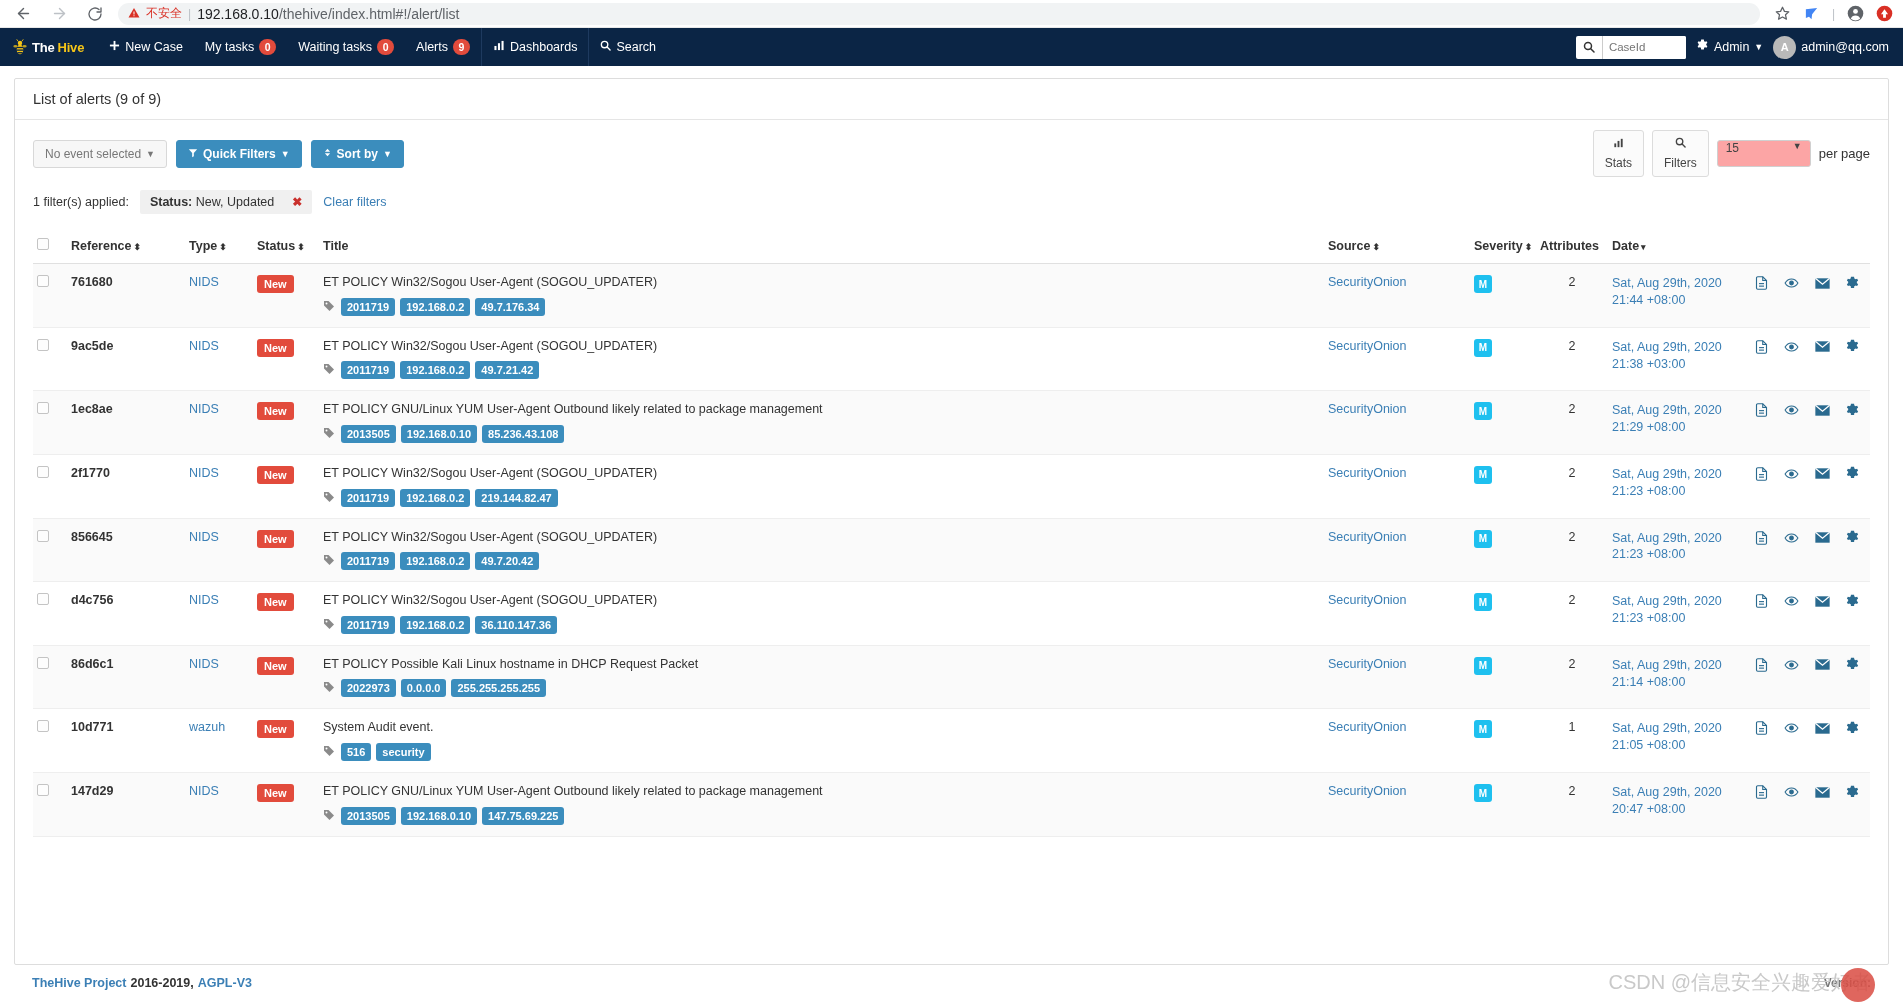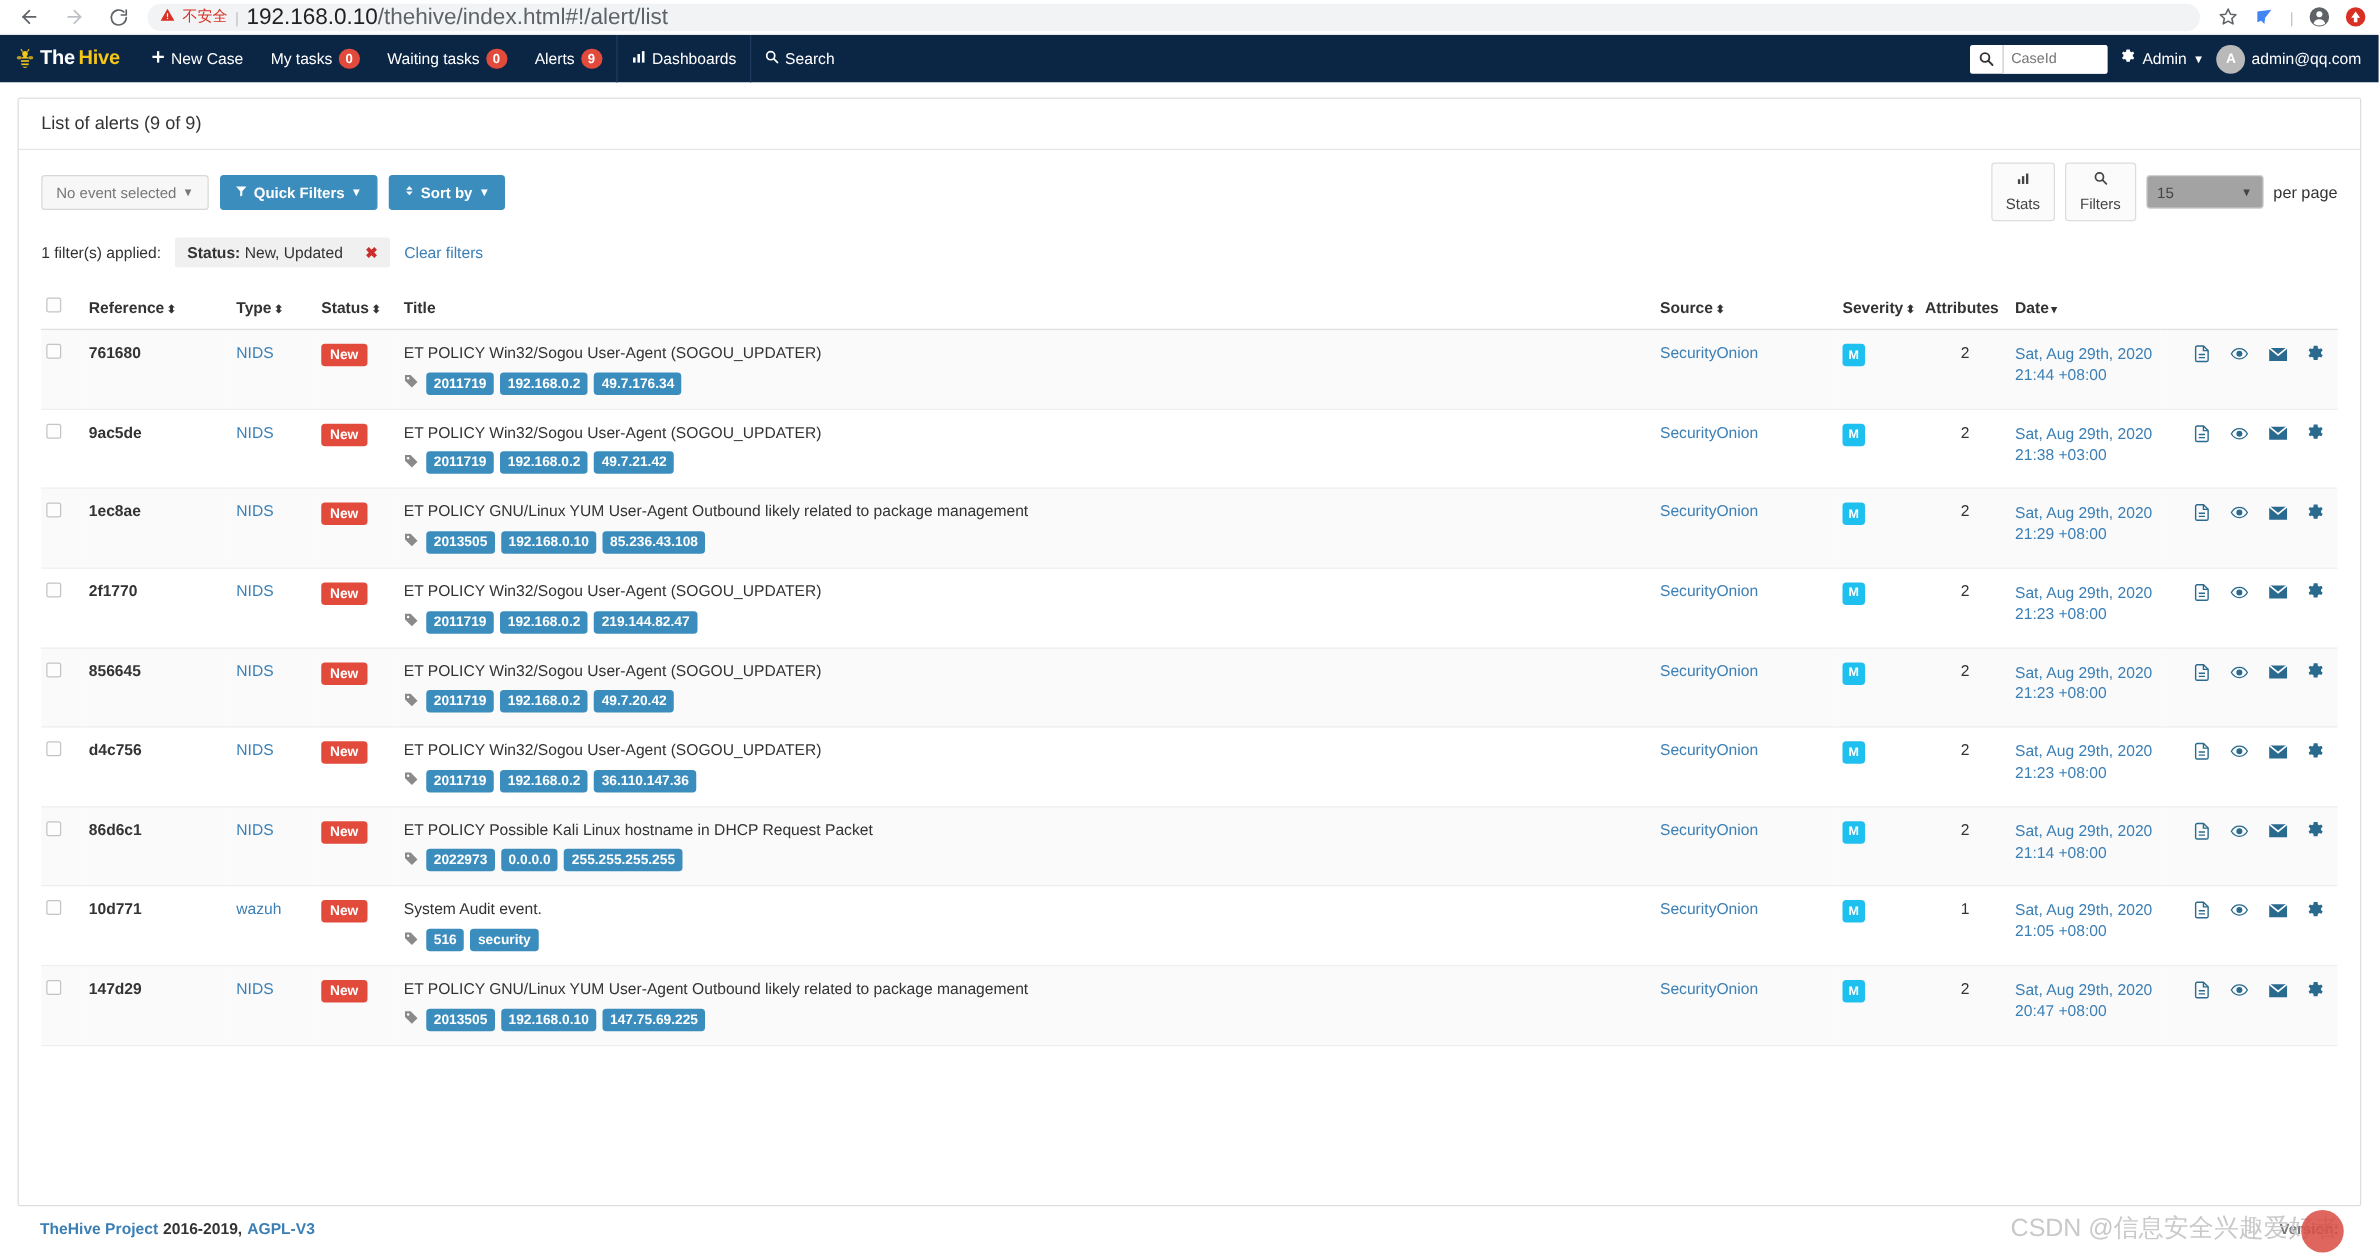--- a/index.html
+++ b/index.html
@@ -40,40 +40,40 @@
     gap: 6px;
     font-size: 12px;
     overflow: hidden;
     max-width: 1700px;
   }
   .warn-ico {
     color: #d93025; font-size: 11px; line-height: 1;
   }
   .warn-text { color: #d93025; font-size: 12px; white-space: nowrap; }
   .omni-sep { color: #bdc1c6; font-size: 12px; }
-  .omni-url { color: #202124; font-size: 18px; white-space: nowrap; }
+  .omni-url { color: #202124; font-size: 14px; white-space: nowrap; }
   .omni-url .dim { color: #5f6368; }
   .chrome-right {
     display: flex; align-items: center; gap: 11px; flex: 0 0 auto; padding-left: 4px;
   }
   .chrome-ico { width: 18px; height: 18px; display:flex; align-items:center; justify-content:center; }
 
   
   .navbar {
     height: 38px;
     background: #0b2545;
     display: flex;
     align-items: stretch;
     color: #fff;
     font-size: 12.5px;
   }
   .brand {
     display: flex; align-items: center; gap: 3px;
     padding: 0 14px 0 12px;
-    font-size: 16px; font-weight: bold;
+    font-size: 13px; font-weight: bold;
     letter-spacing: -0.2px;
   }
   .brand .the { color: #ffffff; }
   .brand .hive { color: #f5c518; }
   .bee { width: 16px; height: 17px; margin-right: 1px; }
   .nav-items { display: flex; align-items: stretch; }
   .nav-item {
     display: flex; align-items: center; gap: 5px;
     padding: 0 11px;
     color: #ffffff;
@@ -154,24 +154,24 @@
   }
   .btn-primary {
     background: #3b8dbd; border-color: #3b8dbd; color: #fff; font-weight: bold;
   }
   .btn-light {
     background: #fbfbfb; border-color: #dcdcdc; color: #444; flex-direction: column;
   }
   .caret { font-size: 9px; }
   .toolbar-right { margin-left: auto; display: flex; align-items: center; gap: 8px; }
   .select-pp {
-    border: 1px solid #d0d0d0; background: #a3a3a3; border-radius: 3px;
+    border: 1px solid #d0d0d0; background: #fca5a5; border-radius: 3px;
     font-size: 12px; color: #444;
     height: 27px; width: 94px;
-    display: flex; align-items: center; justify-content: space-between;
+    display: flex; align-items: flex-start; justify-content: space-between;
     padding: 0 8px;
   }
   .per-page-lbl { font-size: 13px; color: #333; }
 
   .filters-row {
     display: flex; align-items: center; gap: 11px;
     padding: 3px 18px 14px 18px;
     font-size: 12.5px; color: #333;
   }
   .filter-chip {

